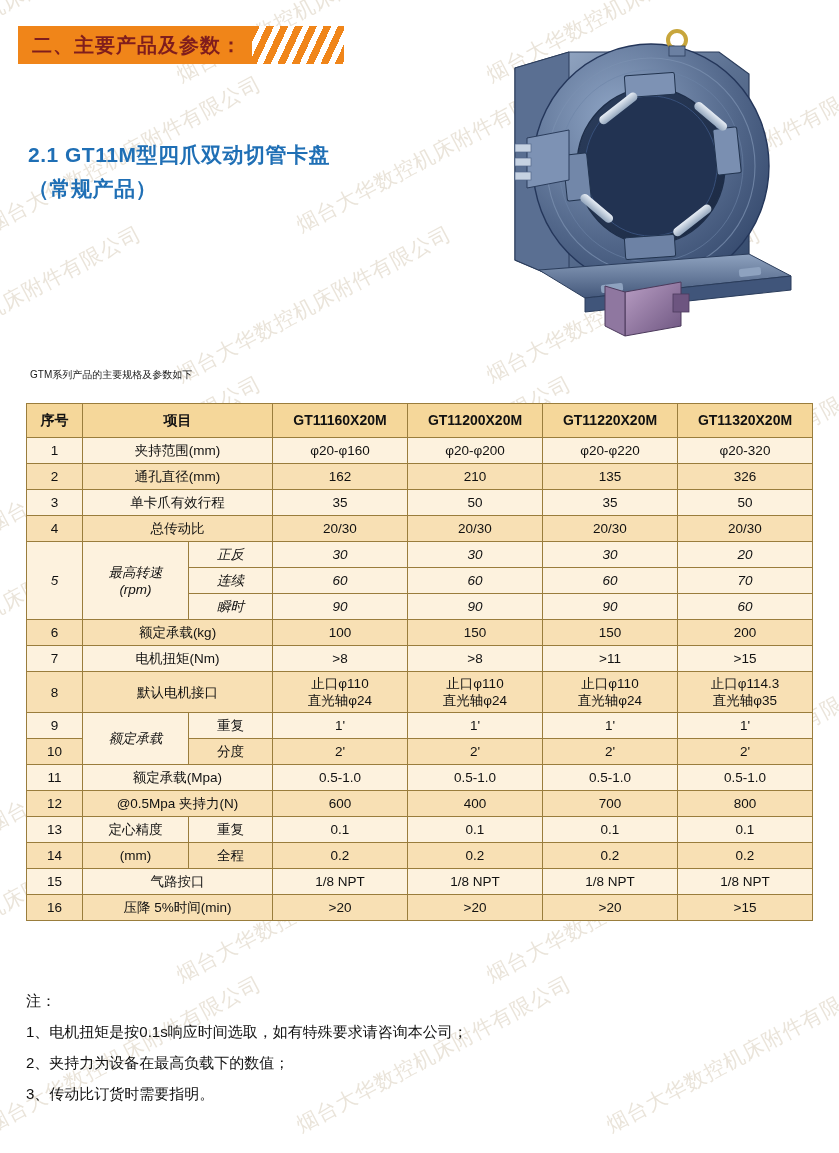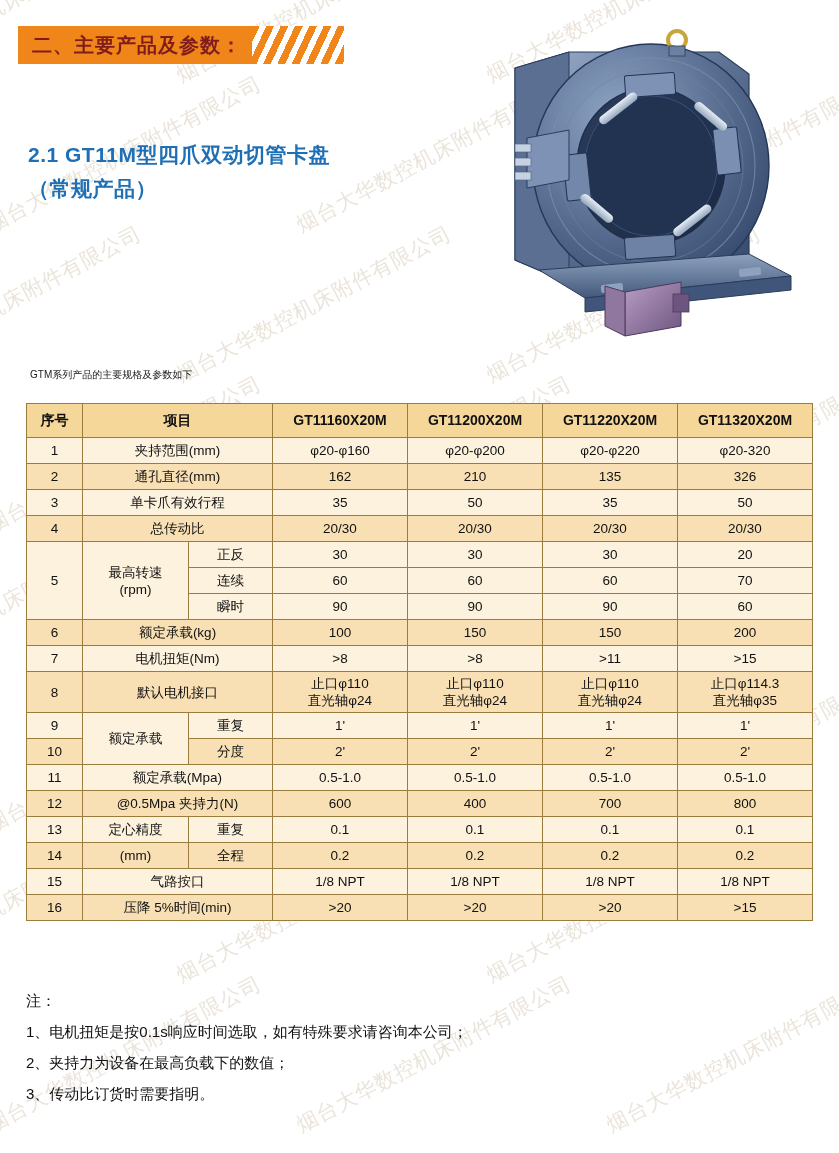--- a/index.html
+++ b/index.html
@@ -122,21 +122,21 @@
     font-weight: normal;
   }
   table.spec thead th {
     background: #f5d79a;
     font-weight: bold;
     font-size: 14px;
     height: 27px;
   }
   tr.band-a td { background: #fdf2de; }
   tr.band-b td { background: #f8e0b4; }
-  td.shade-a { background: #fdf2de; }
+  td.shade-a { background: #fdf2de; font-style: italic; }
   .col-no { width: 56px; }
   .col-item { width: 106px; }
   .col-sub { width: 84px; }
   .col-val { width: 135px; }
   .rowh { height: 26px; }
 
   
   .notes {
     position: absolute;
     left: 26px;

